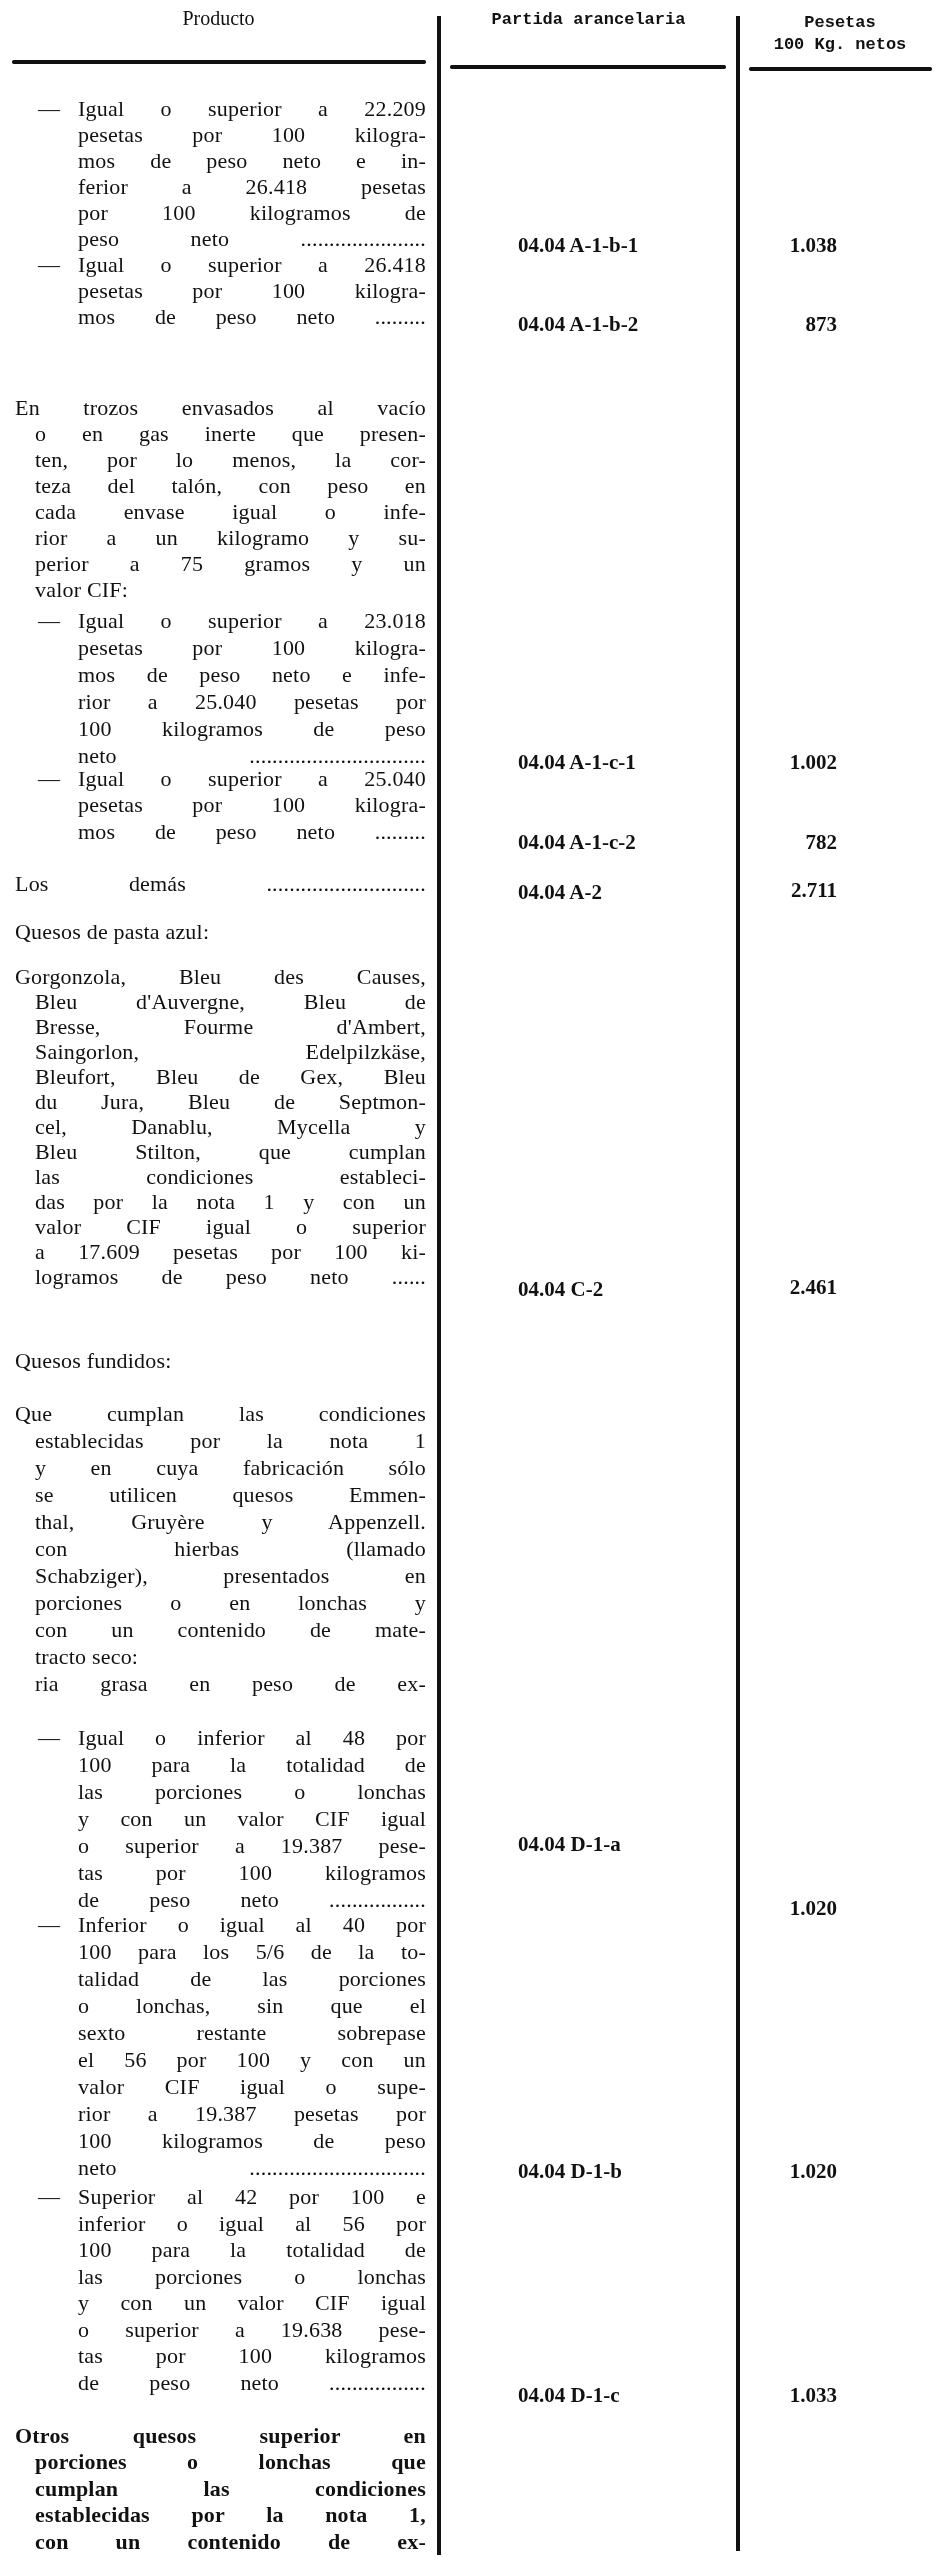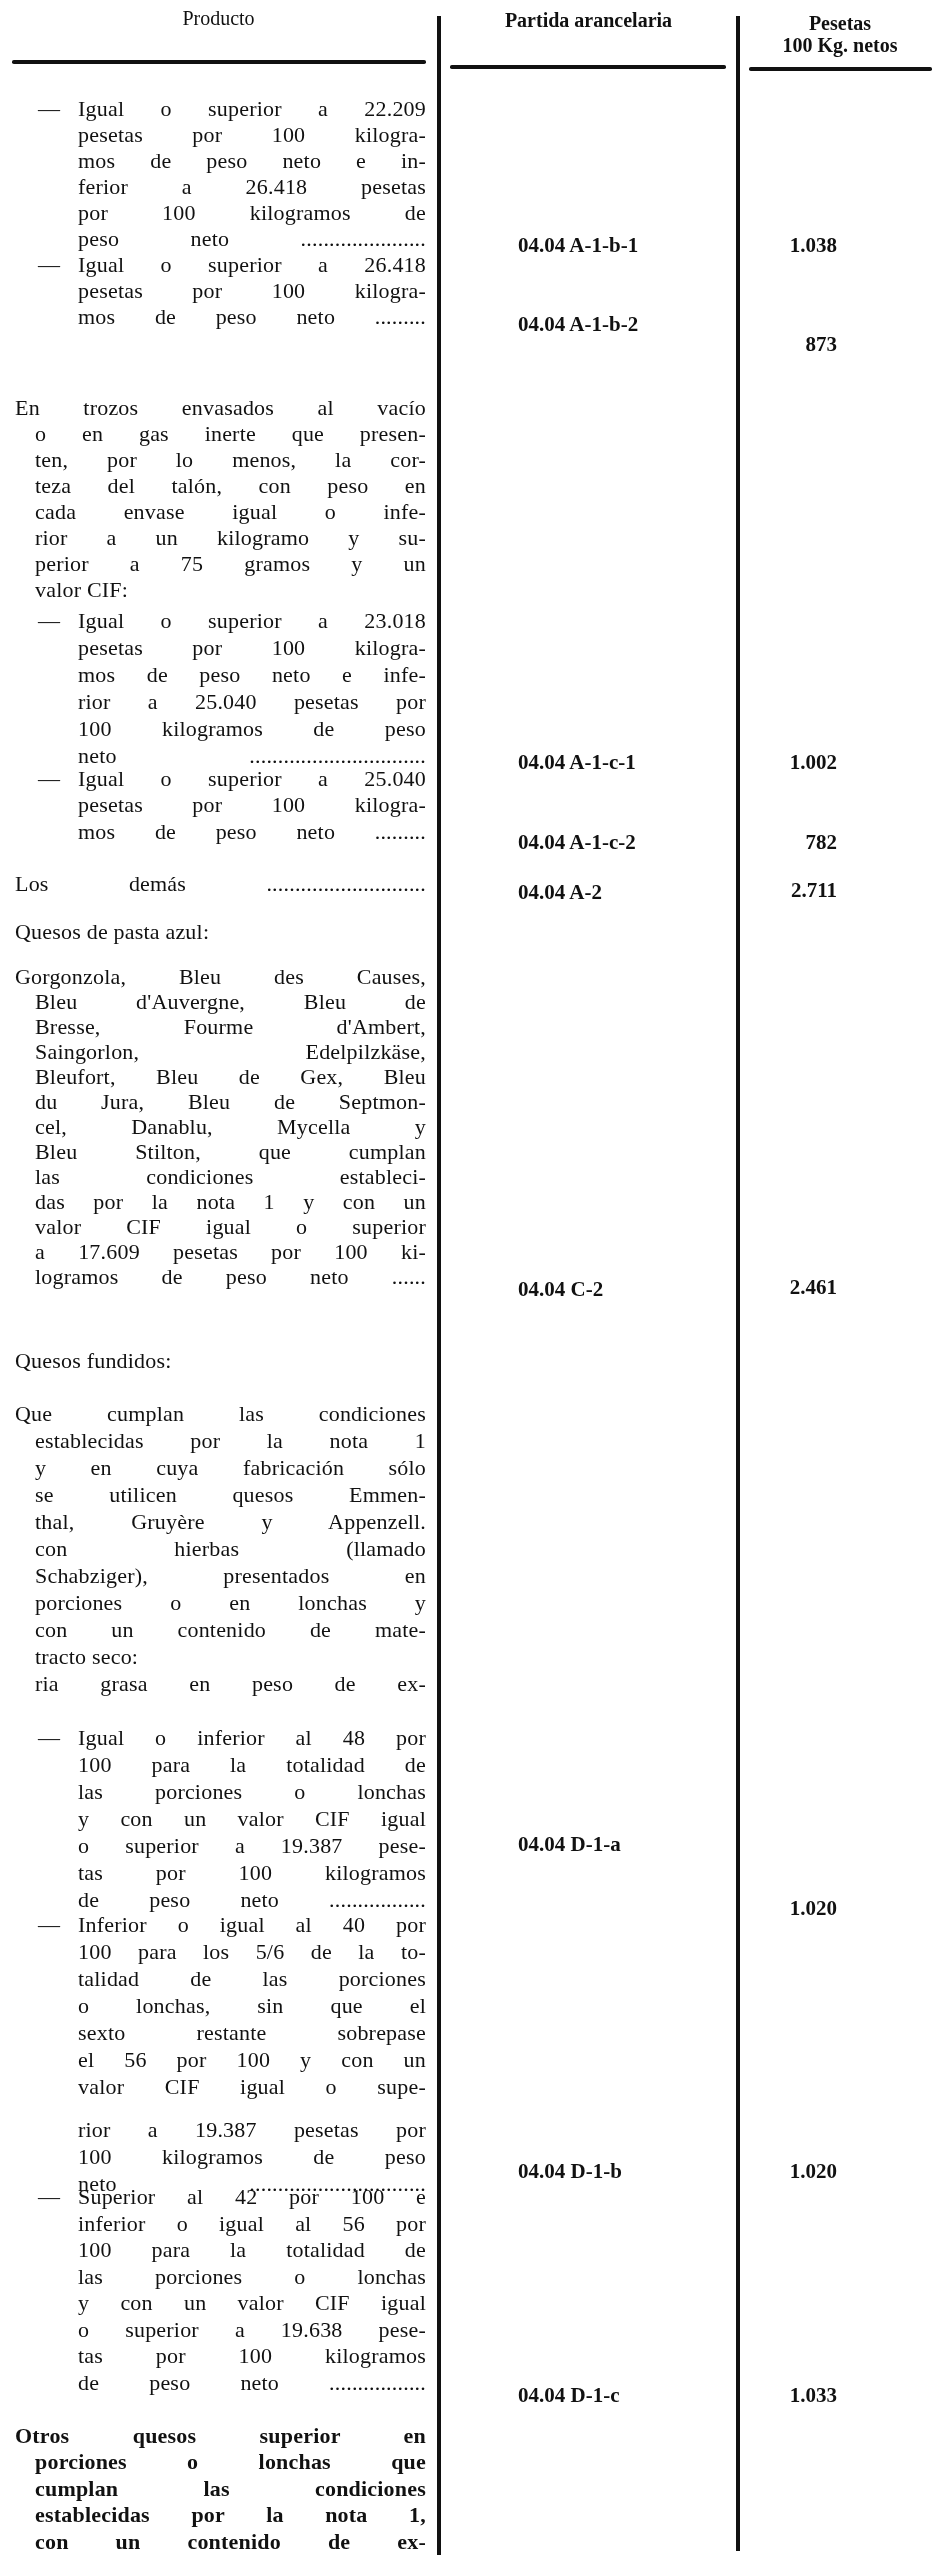--- a/index.html
+++ b/index.html
@@ -1,19 +1,19 @@
 <!DOCTYPE html>
 <html style="font-size:14px"><head>
 <meta charset="utf-8">
 <style>
   html, body { margin: 0; padding: 0; background: #ffffff; }
   body { width: 949px; height: 2576px; position: relative; overflow: hidden;
          font-family: "Liberation Serif", "DejaVu Serif", serif; color: #111; }
-  .hdr { position: absolute; text-align: center; font-family: Liberation Serif, serif;
-         font-size: 20px; line-height: 22px; font-weight: bold; color: #111; }
+  .hdr { position: absolute; text-align: center; font-family: Liberation Mono, monospace;
+         font-size: 17px; line-height: 22px; font-weight: bold; color: #111; }
   .hdr.light { font-weight: normal; font-family: "Liberation Serif", serif; font-size: 20px; }
   .rule { position: absolute; height: 3.5px; background: #111; border-radius: 1.8px; }
   .vdiv { position: absolute; width: 3.5px; background: #111; }
   .blk { position: absolute; font-size: 22px; text-align: justify; text-align-last: justify;
          letter-spacing: 0.2px; }
   .blk .ln { display: block; white-space: nowrap; overflow: hidden; text-align: justify;
              text-align-last: justify; }
   .para { left: 15px; width: 411px; }
   .para .ln.cont { margin-left: 20px; }
   .item { left: 38px; width: 388px; }
@@ -55,21 +55,21 @@
 <div class="code" style="top:233px;">04.04 A-1-b-1</div>
 <div class="val" style="top:233px;">1.038</div>
 
 <div class="blk item" style="top:252px; line-height:26px;">
   <span class="dash">—</span>
   <span class="ln" style="word-spacing: 0px;">Igual o superior a 26.418</span>
   <span class="ln" style="word-spacing: 0px;">pesetas por 100 kilogra-</span>
   <span class="ln" style="word-spacing: 0px;">mos de peso neto .........</span>
 </div>
 <div class="code" style="top:312px;">04.04 A-1-b-2</div>
-<div class="val" style="top:312px;margin-top:20px;">873</div>
+<div class="val" style="top:312px;">873</div>
 
 <div class="blk para" style="top:395px; line-height:26px;">
   <span class="ln" style="word-spacing: 0px;">En trozos envasados al vacío</span>
   <span class="ln cont" style="word-spacing: 0px;">o en gas inerte que presen-</span>
   <span class="ln cont" style="word-spacing: 0px;">ten, por lo menos, la cor-</span>
   <span class="ln cont" style="word-spacing: 0px;">teza del talón, con peso en</span>
   <span class="ln cont" style="word-spacing: 0px;">cada envase igual o infe-</span>
   <span class="ln cont" style="word-spacing: 0px;">rior a un kilogramo y su-</span>
   <span class="ln cont" style="word-spacing: 0px;">perior a 75 gramos y un</span>
   <span class="ln cont left">valor CIF:</span>
@@ -157,21 +157,21 @@
 
 <div class="blk item" style="top:1911px; line-height:27px;">
   <span class="dash">—</span>
   <span class="ln" style="word-spacing: 0px;">Inferior o igual al 40 por</span>
   <span class="ln" style="word-spacing: 0px;">100 para los 5/6 de la to-</span>
   <span class="ln" style="word-spacing: 0px;">talidad de las porciones</span>
   <span class="ln" style="word-spacing: 0px;">o lonchas, sin que el</span>
   <span class="ln" style="word-spacing: 0px;">sexto restante sobrepase</span>
   <span class="ln" style="word-spacing: 0px;">el 56 por 100 y con un</span>
   <span class="ln" style="word-spacing: 0px;">valor CIF igual o supe-</span>
-  <span class="ln" style="word-spacing: 0px; margin-top: 16px;">rior a 19.387 pesetas por</span>
+  <span class="ln" style="word-spacing: 0px;">rior a 19.387 pesetas por</span>
   <span class="ln" style="word-spacing: 0px;">100 kilogramos de peso</span>
   <span class="ln" style="word-spacing: 0px;">neto ...............................</span>
 </div>
 <div class="code" style="top:2159px;">04.04 D-1-b</div>
 <div class="val" style="top:2159px;">1.020</div>
 
 <div class="blk item" style="top:2184px; line-height:26.5px;">
   <span class="dash">—</span>
   <span class="ln" style="word-spacing: 0px;">Superior al 42 por 100 e</span>
   <span class="ln" style="word-spacing: 0px;">inferior o igual al 56 por</span>

